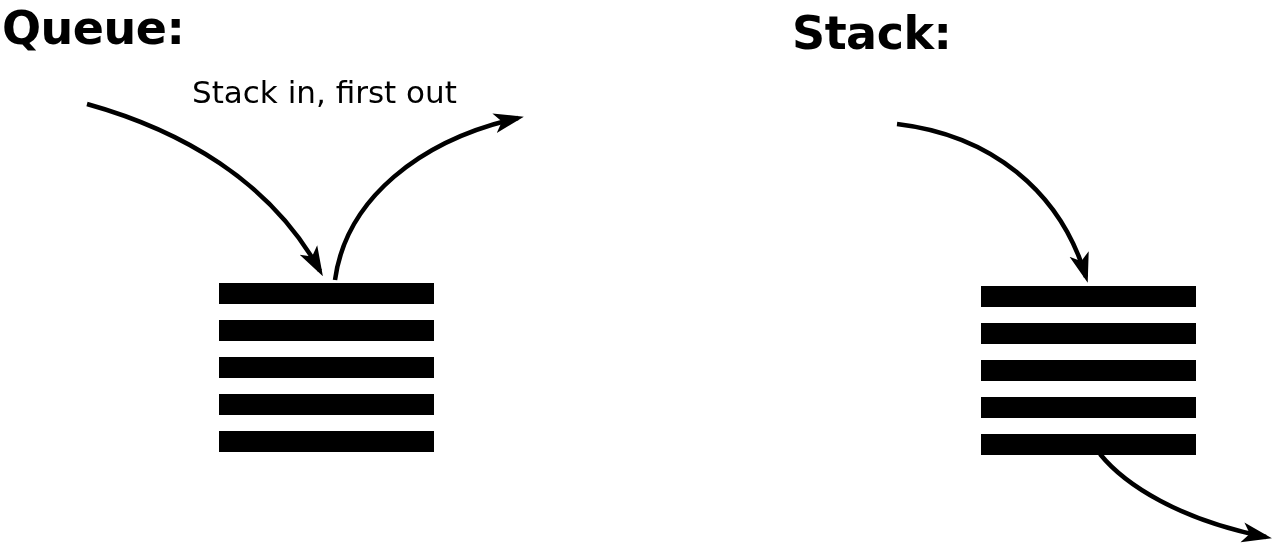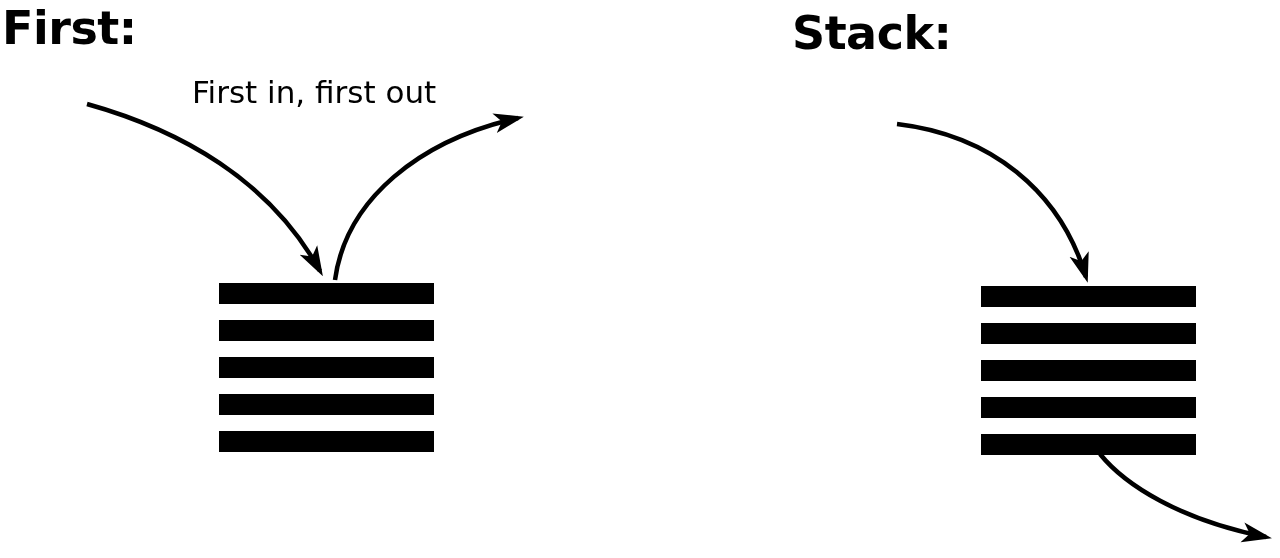--- a/index.html
+++ b/index.html
@@ -71,23 +71,23 @@
       <marker id="arrowhead" markerUnits="userSpaceOnUse" viewBox="0 0 30 22" markerWidth="30" markerHeight="22" refX="24" refY="11" orient="auto">
         <path d="M 0 1 L 30 11 L 0 21 L 7.5 11 Z" fill="#000000"></path>
       </marker>
     </defs>
     <path class="flow" d="M 87 104 C 180 130 270 180 320 271" marker-end="url(#arrowhead)"></path>
     <path class="flow" d="M 335 280 C 346 199 420 140 518 118" marker-end="url(#arrowhead)"></path>
     <path class="flow" d="M 897 124 C 990 135 1060 190 1086 277" marker-end="url(#arrowhead)"></path>
     <path class="flow" d="M 1100 454 C 1125 485 1180 520 1266 537" marker-end="url(#arrowhead)"></path>
   </svg>
 
-  <h1 id="stack-title" class="panel-title">First:</h1>
+  <h1 id="stack-title" class="panel-title">Queue:</h1>
 
-  <div id="stack-caption" class="panel-caption">First in, first out</div>
+  <div id="stack-caption" class="panel-caption">Stack in, first out</div>
 
   <div id="stack-bars" class="bars">
       <div class="bar"></div>
       <div class="bar"></div>
       <div class="bar"></div>
       <div class="bar"></div>
       <div class="bar"></div>
     </div>
 
   <h1 id="queue-title" class="panel-title">Stack:</h1>

